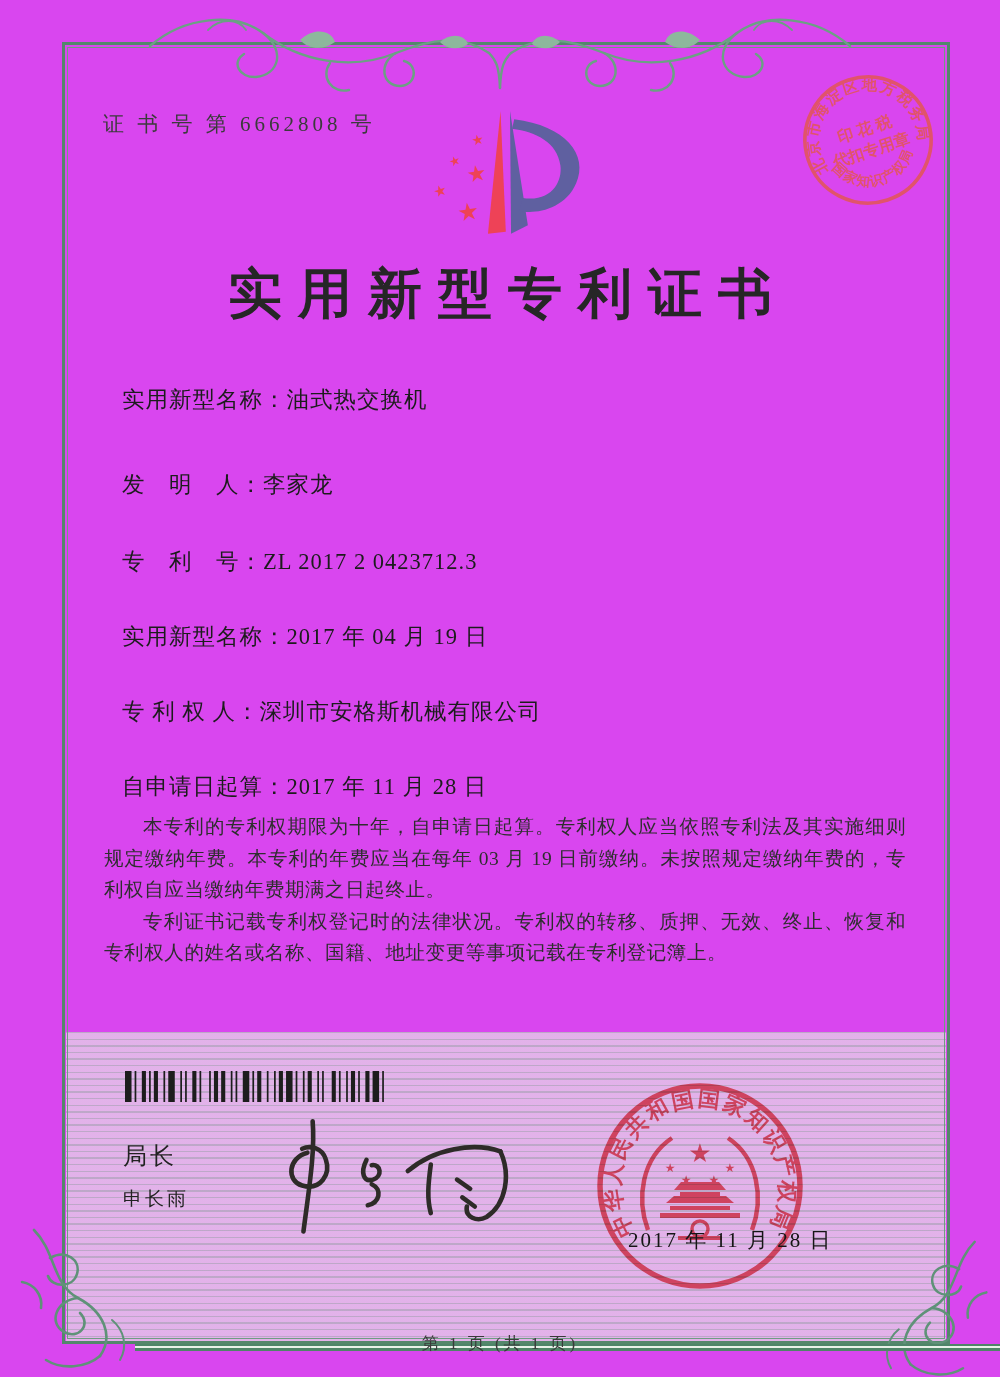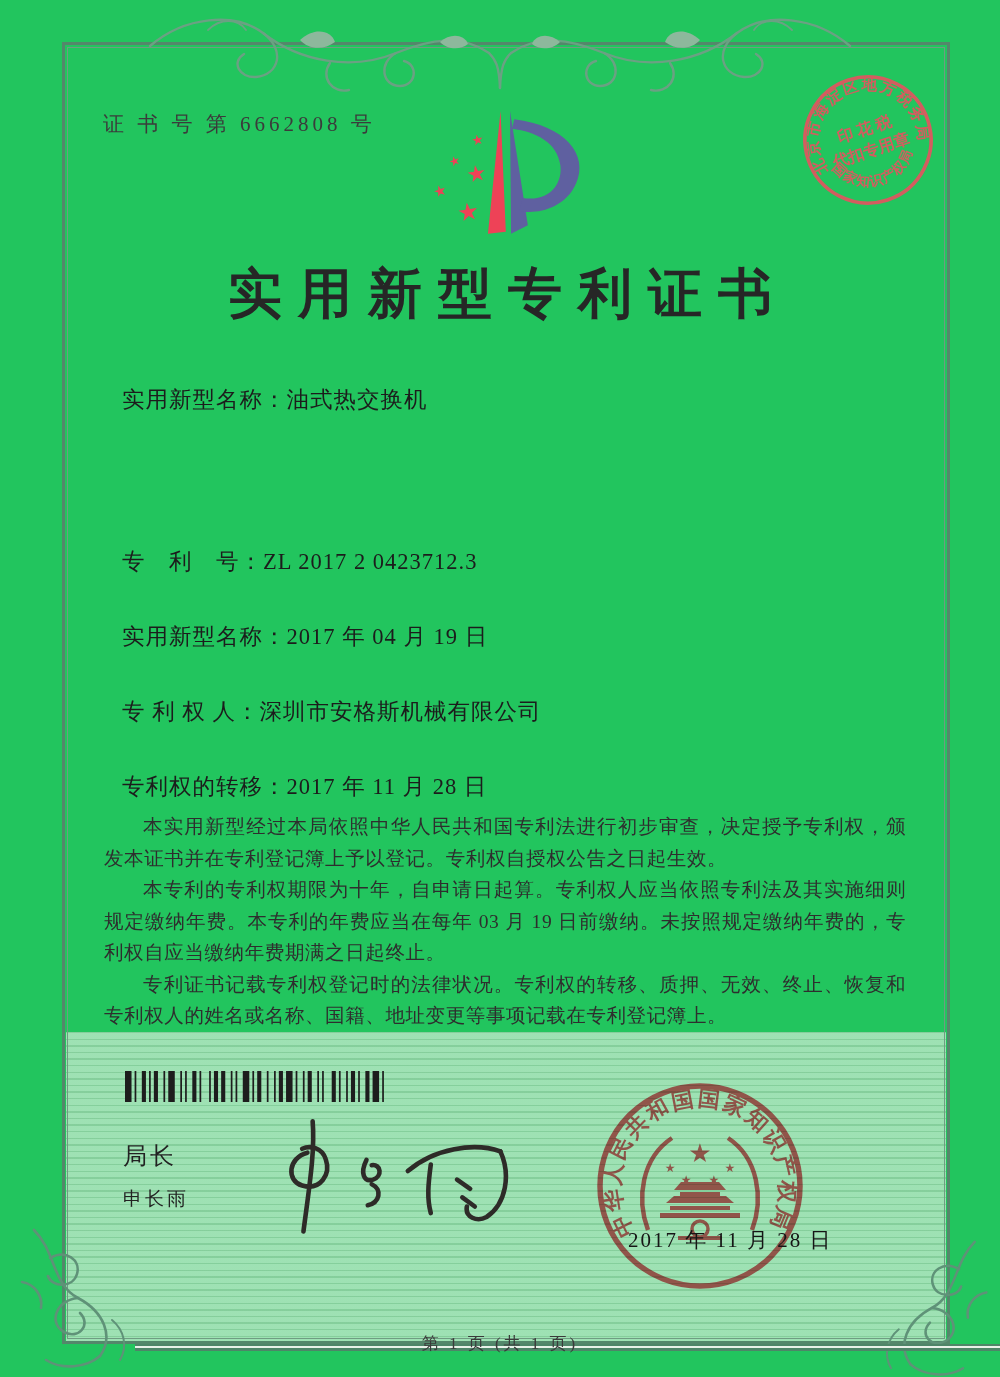--- a/index.html
+++ b/index.html
@@ -1,20 +1,20 @@
 <!DOCTYPE html>
 <html><head>
 <meta charset="utf-8">
 <style>
   html,body{margin:0;padding:0;background:#e9e7e0;}
   .page{
     position:relative;
     width:1000px;height:1377px;
     margin:0 auto;
-    background:#22c55e;
+    background:#d946ef;
     overflow:hidden;
     font-family:"Liberation Serif","DejaVu Serif",serif;
     color:#222;
   }
   .abs{position:absolute;}
 
   
   .frame-outer{
     position:absolute;left:62px;top:42px;right:50px;bottom:33px;
     border:3px solid #54876b;z-index:1;
@@ -142,35 +142,37 @@
       <text x="80" y="74" font-size="16" font-weight="700" text-anchor="middle">印 花 税</text>
       <text x="80" y="96" font-size="16" font-weight="700" text-anchor="middle">代扣专用章</text>
     </g>
   </svg>
 
   <div class="abs title">实用新型专利证书</div>
 
   <div class="abs field" style="top:384px">
     <span>实用新型名称：</span><span>油式热交换机</span>
   </div>
+  <div class="abs field" style="top:469px">
+    <span>发　明　人：</span><span>李家龙</span>
+  </div>
   <div class="abs field" style="top:546px">
     <span>专　利　号：</span><span>ZL 2017 2 0423712.3</span>
   </div>
   <div class="abs field" style="top:621px">
     <span>实用新型名称：</span><span>2017 年 04 月 19 日</span>
   </div>
   <div class="abs field" style="top:696px">
     <span>专 利 权 人：</span><span>深圳市安格斯机械有限公司</span>
   </div>
   <div class="abs field" style="top:771px">
-    <span>专利权的转移：</span><span>2017 年 11 月 28 日</span>
+    <span>自申请日起算：</span><span>2017 年 11 月 28 日</span>
   </div>
 
   <div class="abs paras">
-    <p>本实用新型经过本局依照中华人民共和国专利法进行初步审查，决定授予专利权，颁发本证书并在专利登记簿上予以登记。专利权自授权公告之日起生效。</p>
     <p>本专利的专利权期限为十年，自申请日起算。专利权人应当依照专利法及其实施细则规定缴纳年费。本专利的年费应当在每年 03 月 19 日前缴纳。未按照规定缴纳年费的，专利权自应当缴纳年费期满之日起终止。</p>
     <p>专利证书记载专利权登记时的法律状况。专利权的转移、质押、无效、终止、恢复和专利权人的姓名或名称、国籍、地址变更等事项记载在专利登记簿上。</p>
   </div>
 
   <svg id="barcode" class="abs barcode-box" width="262" height="31">
       <rect x="0" y="0" width="6.511009174311925" height="31" fill="#1d1d1d"></rect>
       <rect x="9.614678899082568" y="0" width="1.703669724770642" height="31" fill="#1d1d1d"></rect>
       <rect x="16.825688073394495" y="0" width="4.107339449541284" height="31" fill="#1d1d1d"></rect>
       <rect x="24.03669724770642" y="0" width="1.703669724770642" height="31" fill="#1d1d1d"></rect>
       <rect x="28.844036697247702" y="0" width="4.107339449541284" height="31" fill="#1d1d1d"></rect>

